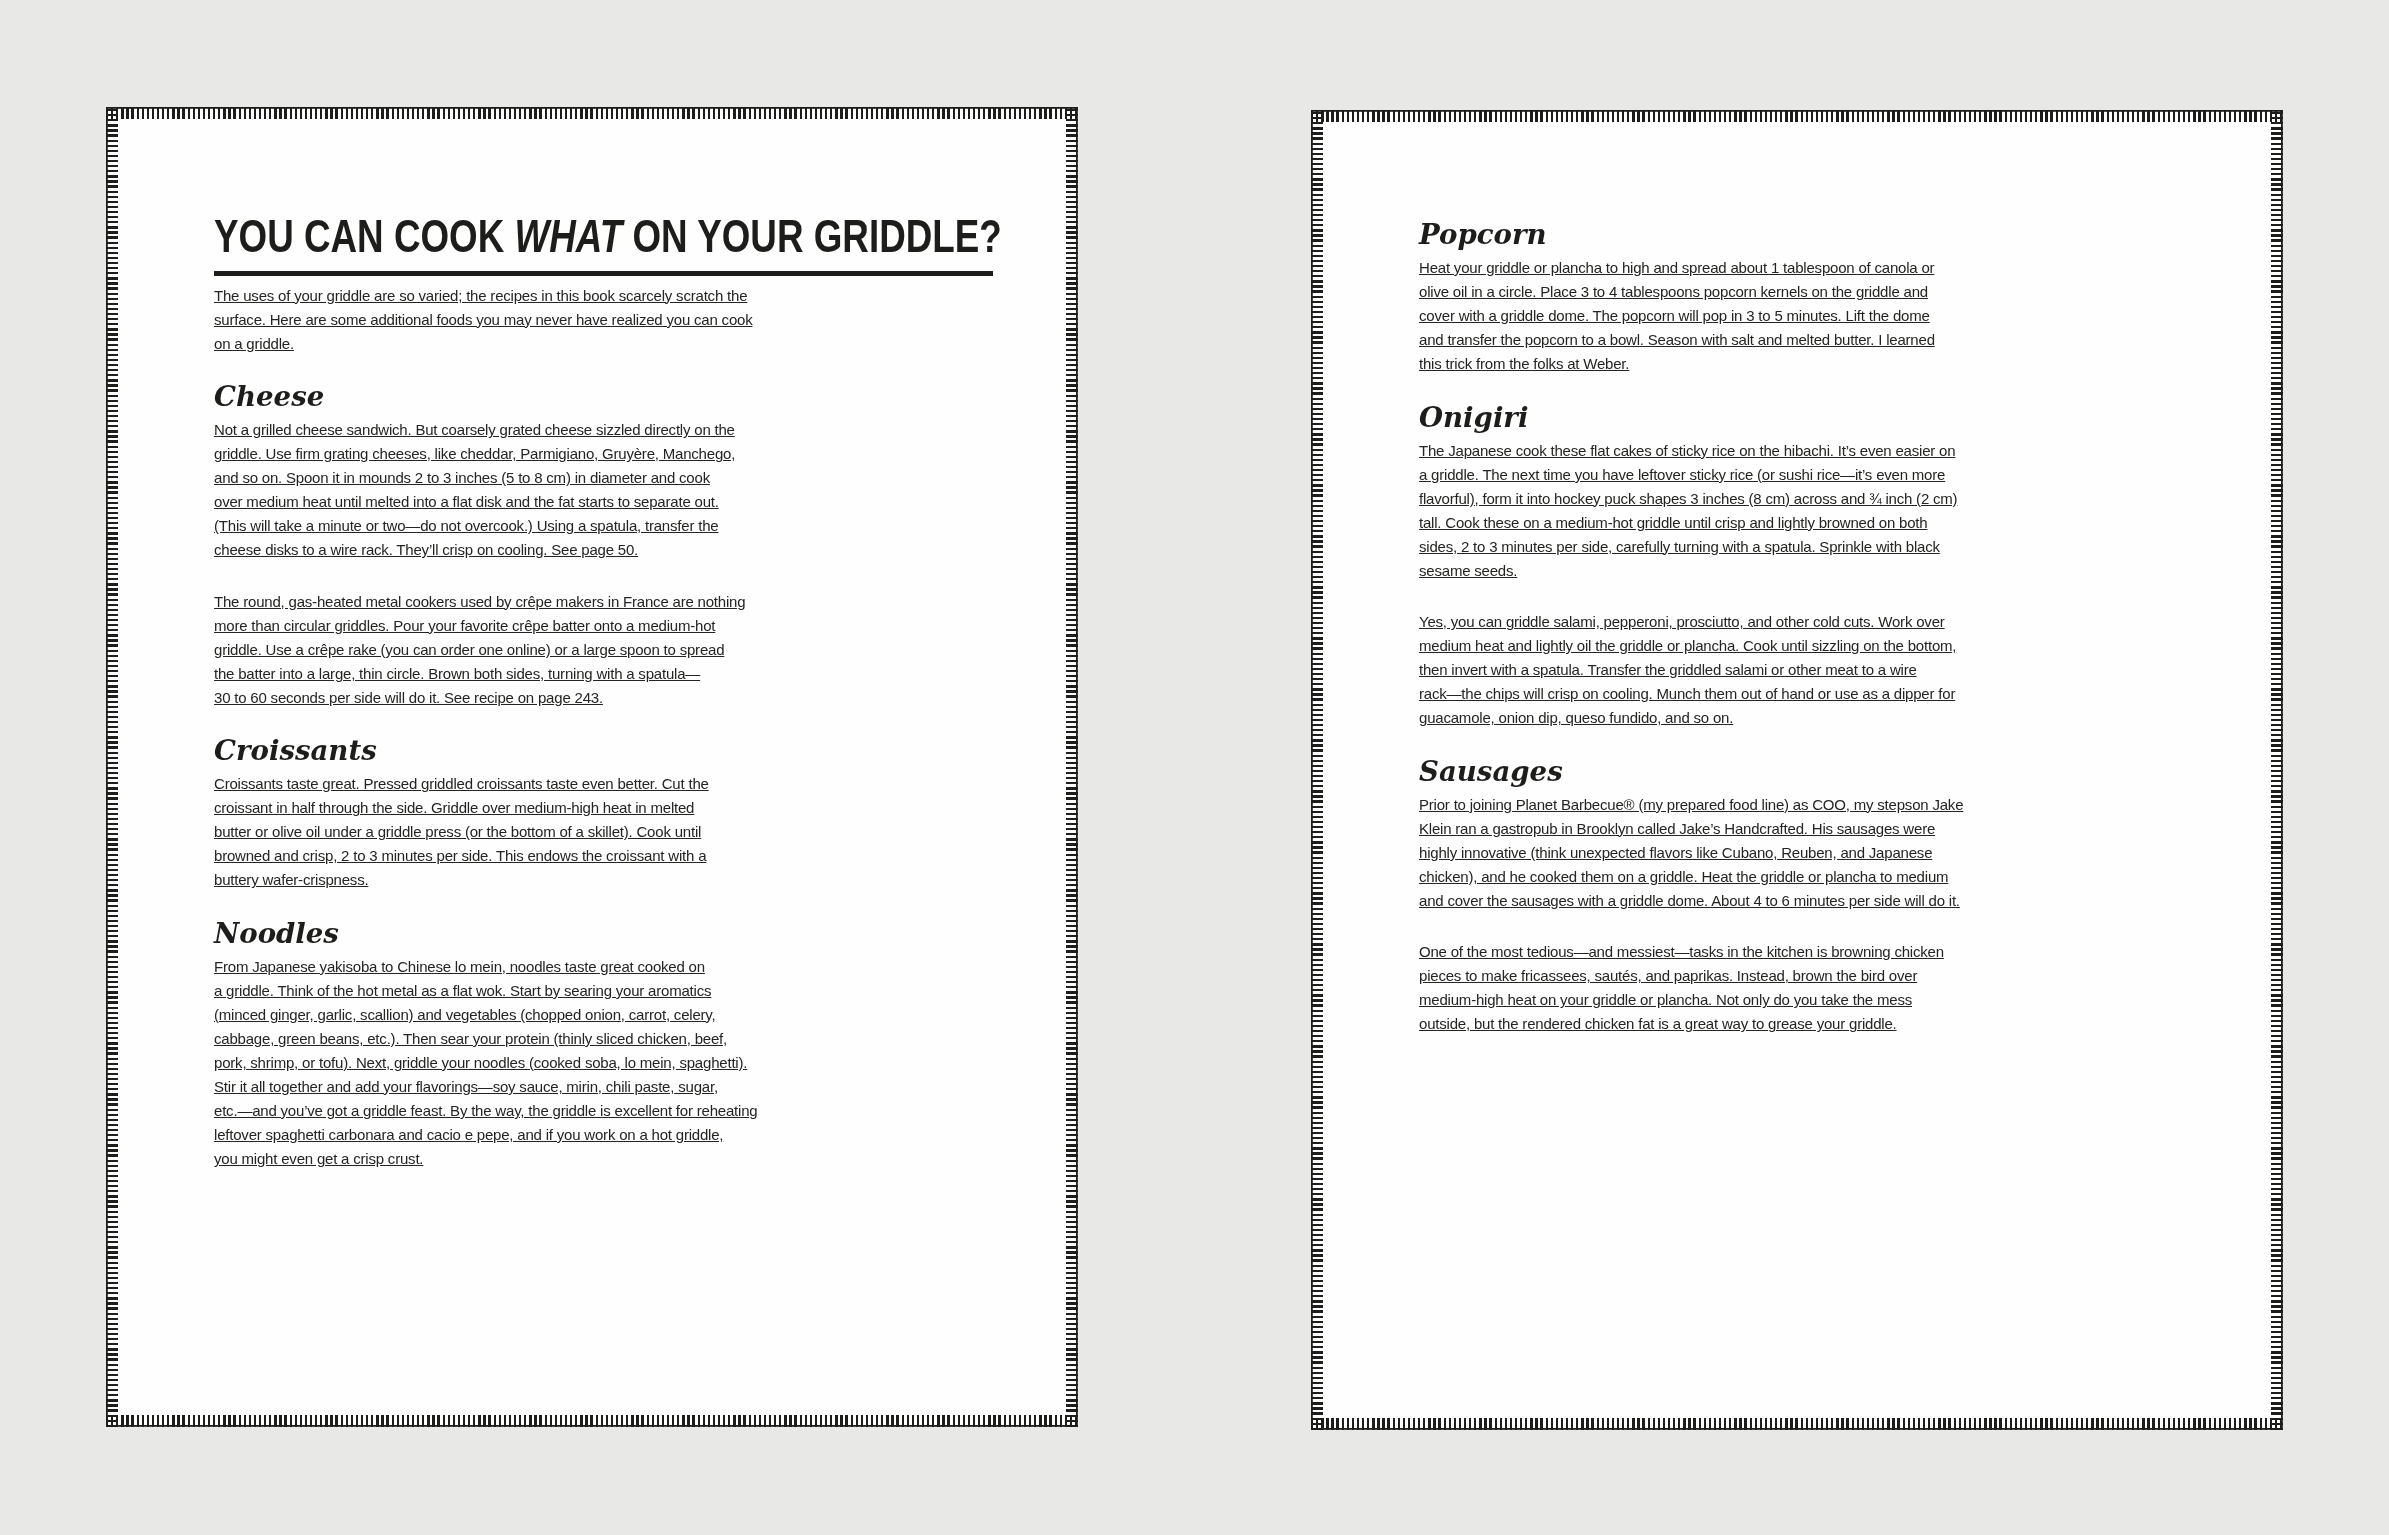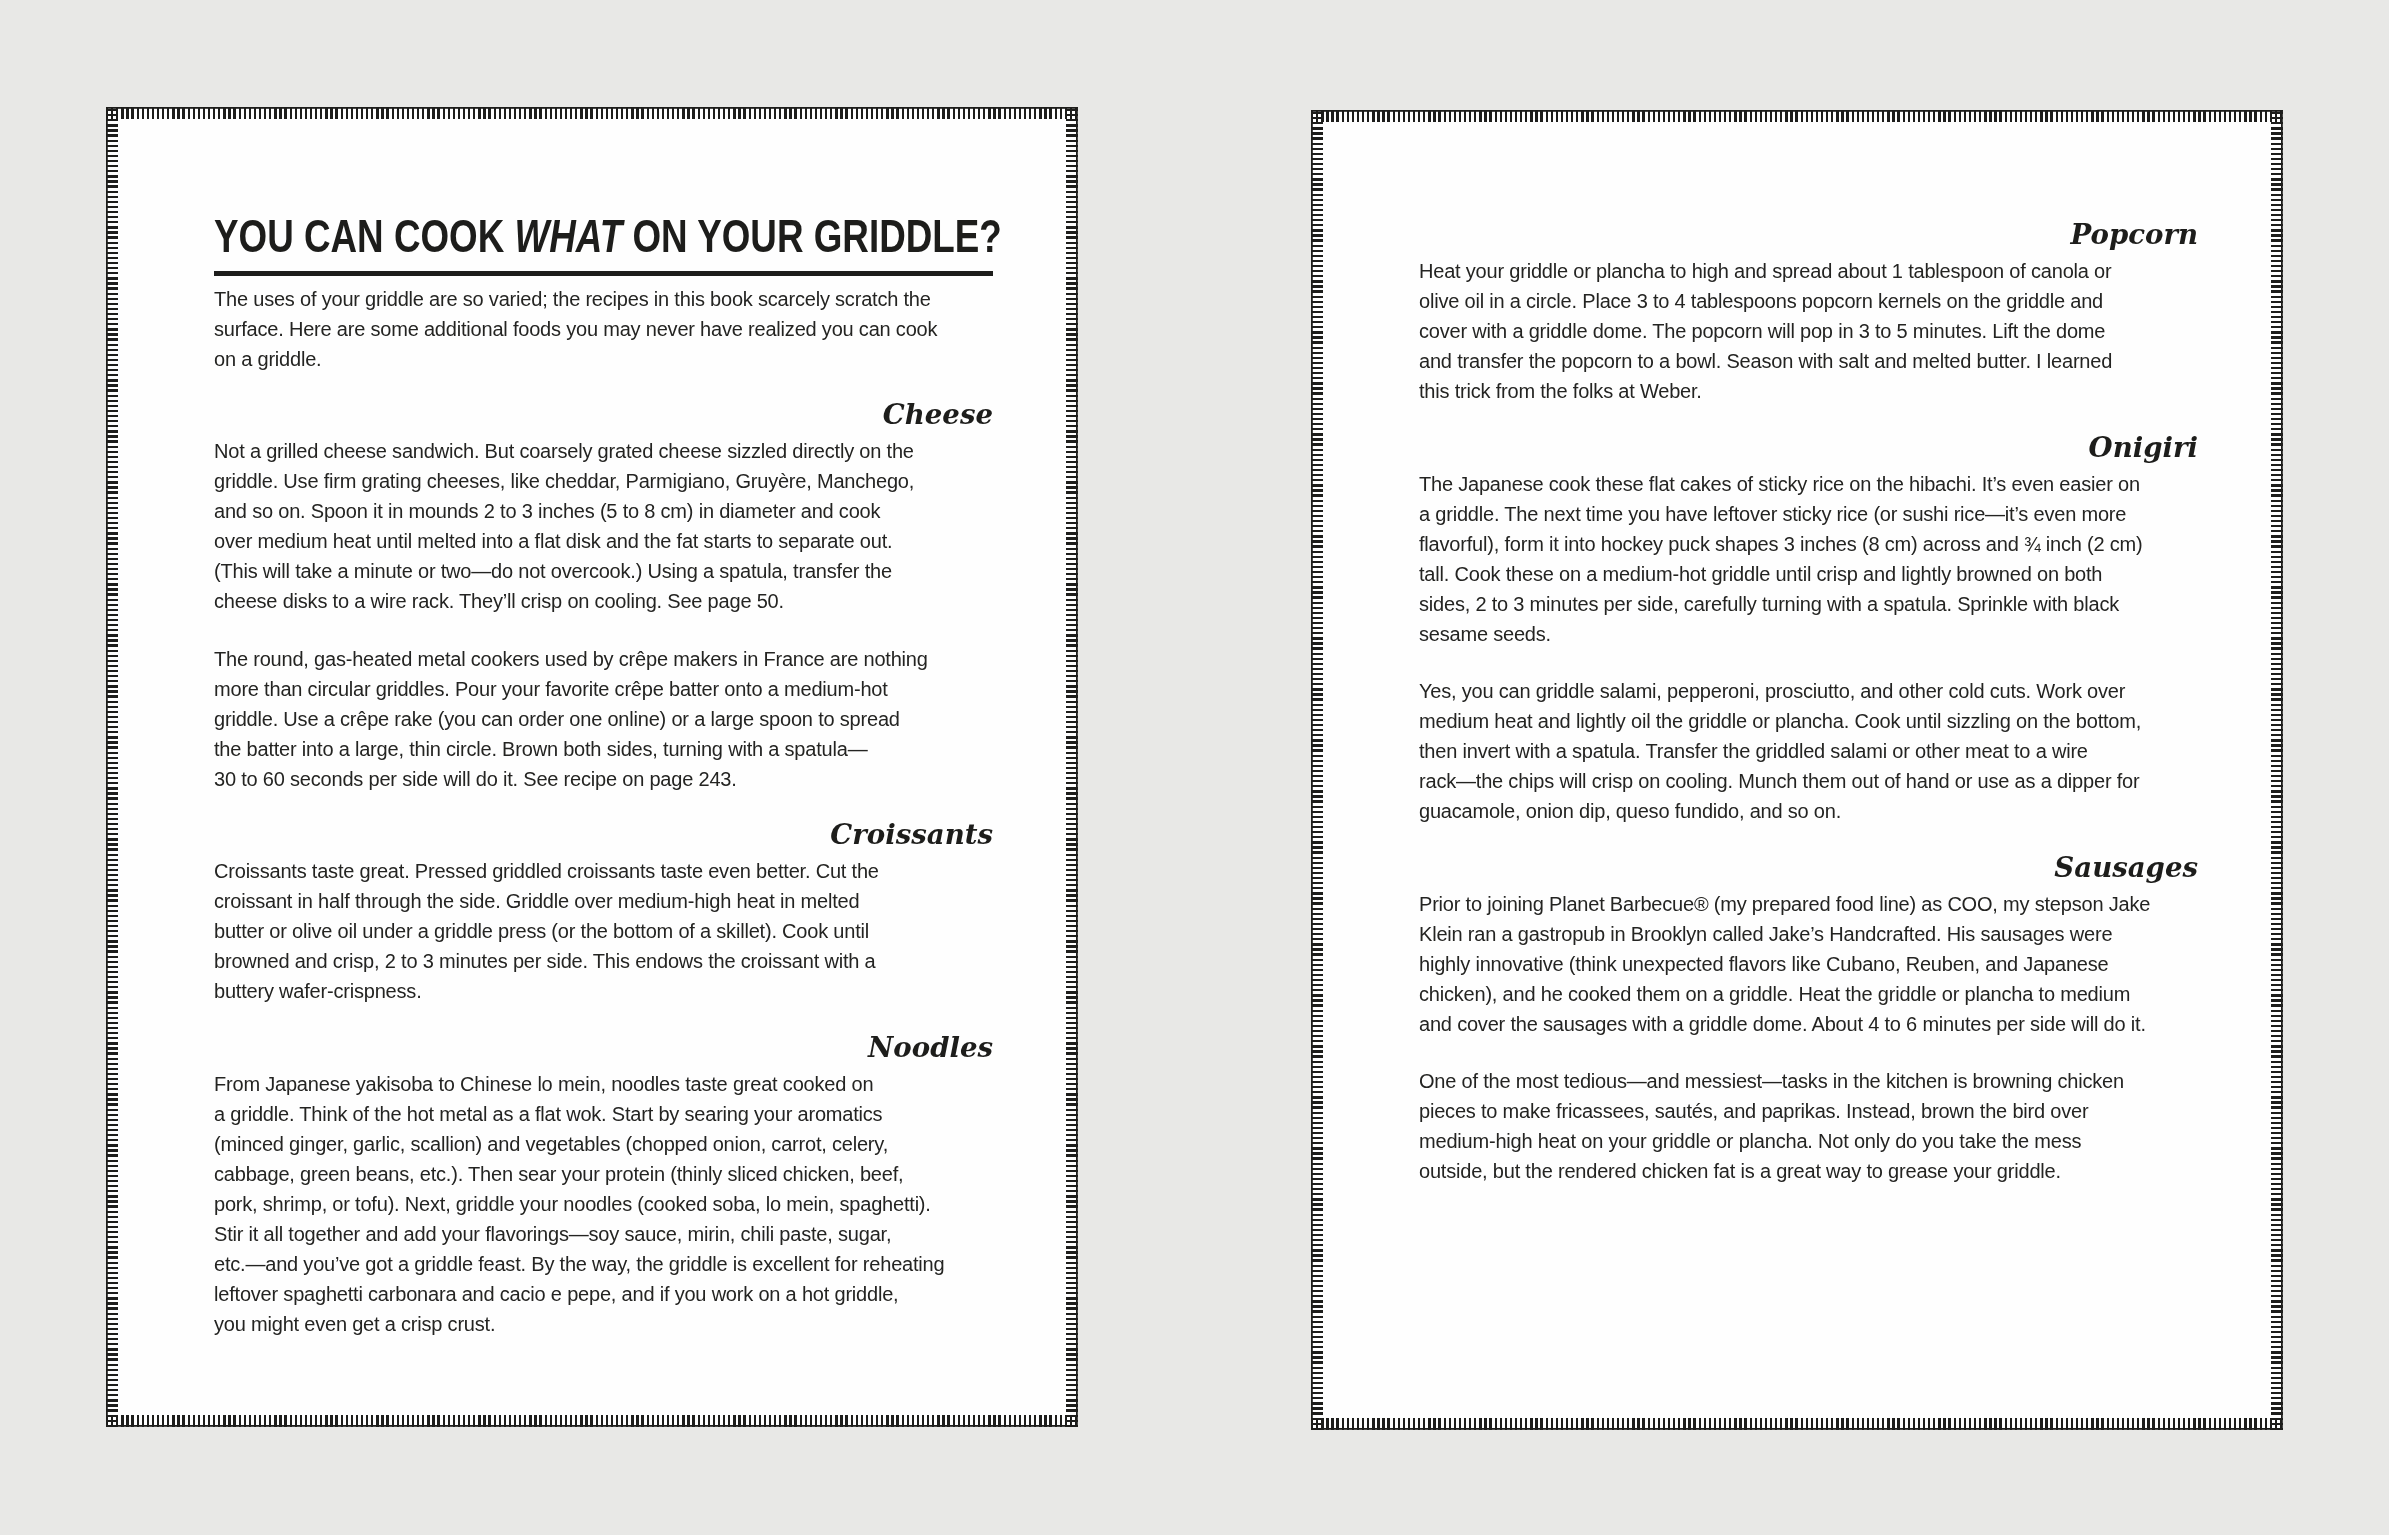--- a/index.html
+++ b/index.html
@@ -82,38 +82,38 @@
     white-space:nowrap;
   }
   h1.title em{font-style:italic;}
   .title-rule{
     margin-top:13px;
     width:100%;
     height:4.6px;
     background:var(--ink);
   }
   p.body{
-    font-size:20px;
-    line-height:30px;
+    font-size:15px;
+    line-height:24px;
     letter-spacing:-0.2px;
     white-space:pre-line;
     color:var(--body-ink);
+    text-decoration:underline;
   }
   p.intro{margin-top:8px;}
   .entry{margin-top:27.6px;}
   .entry:first-child{margin-top:0;}
   h2.script{
     font-family:"DejaVu Serif", serif;
     font-style:italic;
     font-weight:700;
     font-size:27.6px;
     line-height:27.6px;
     margin-bottom:7.4px;
     color:var(--ink);
-    text-align:right;
   }
 </style>
 </head>
 <body>
 
 <div>
 
   <section class="page page-left">
     <div class="edge edge-top"></div>
     <div class="edge edge-bottom"></div>

